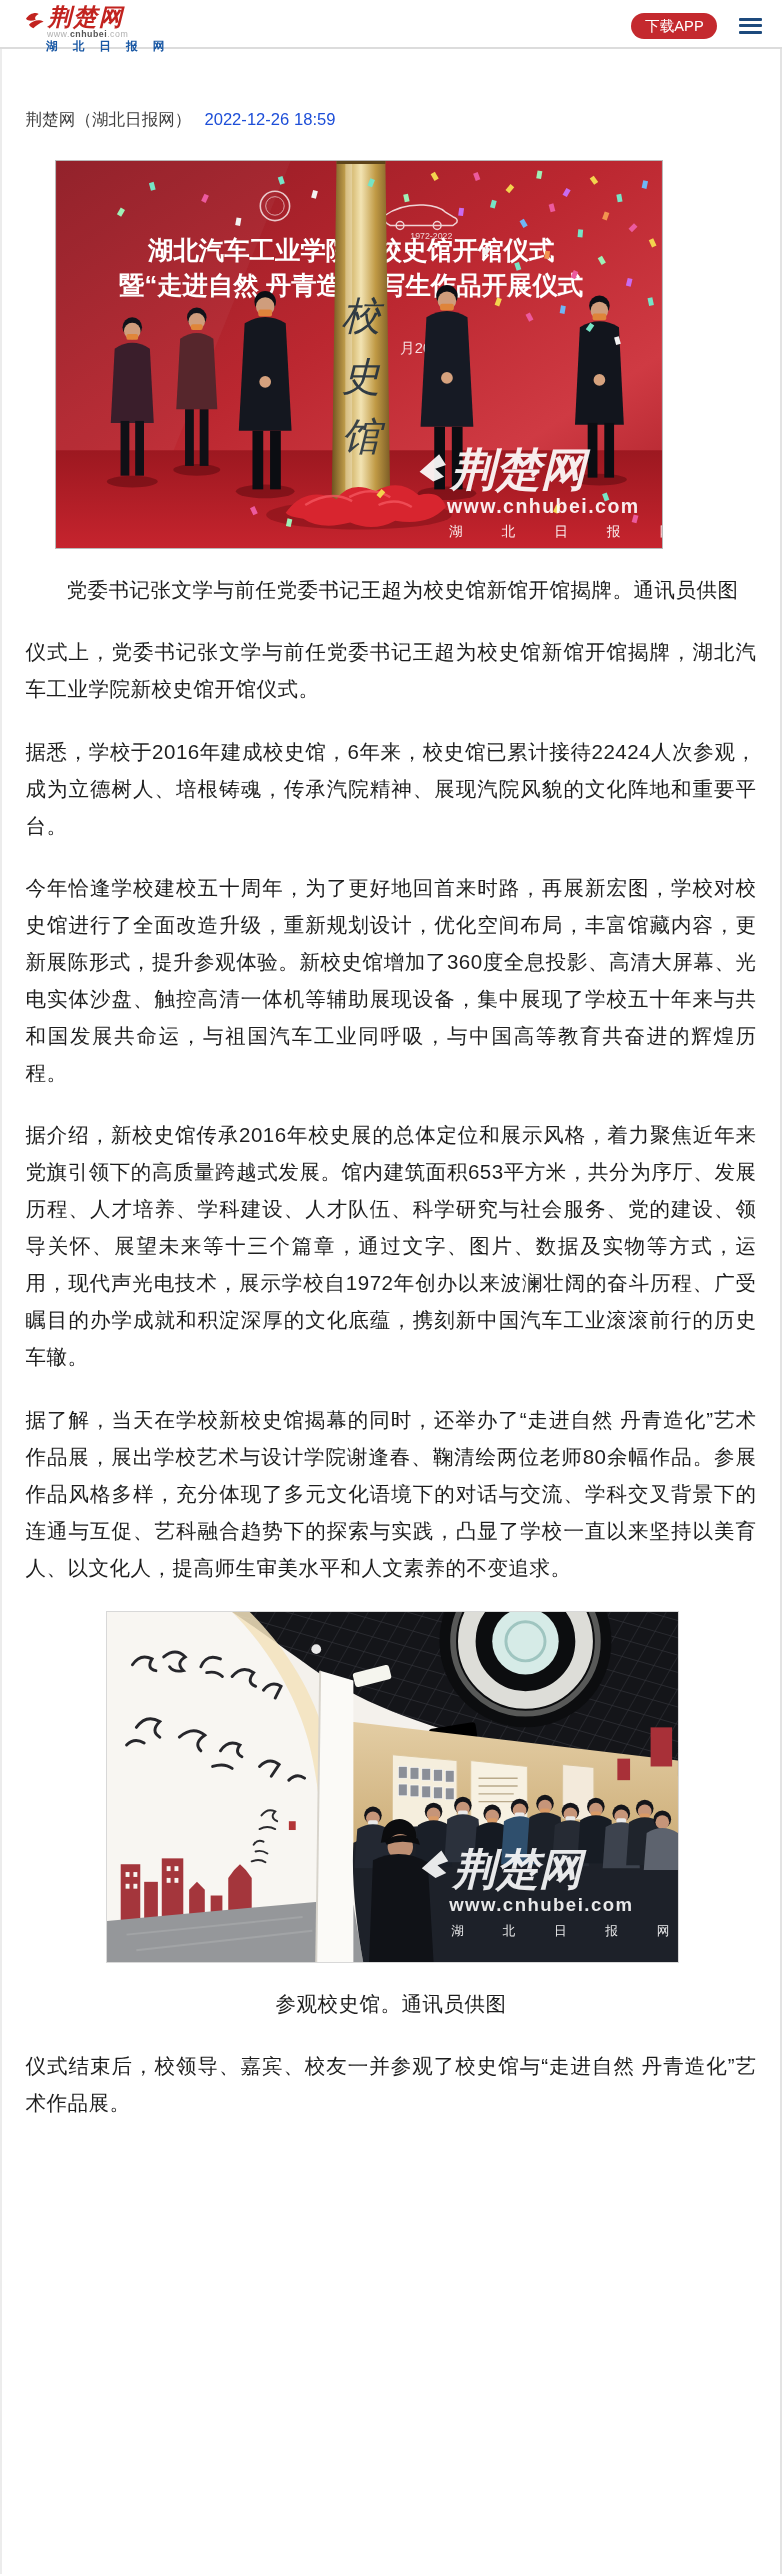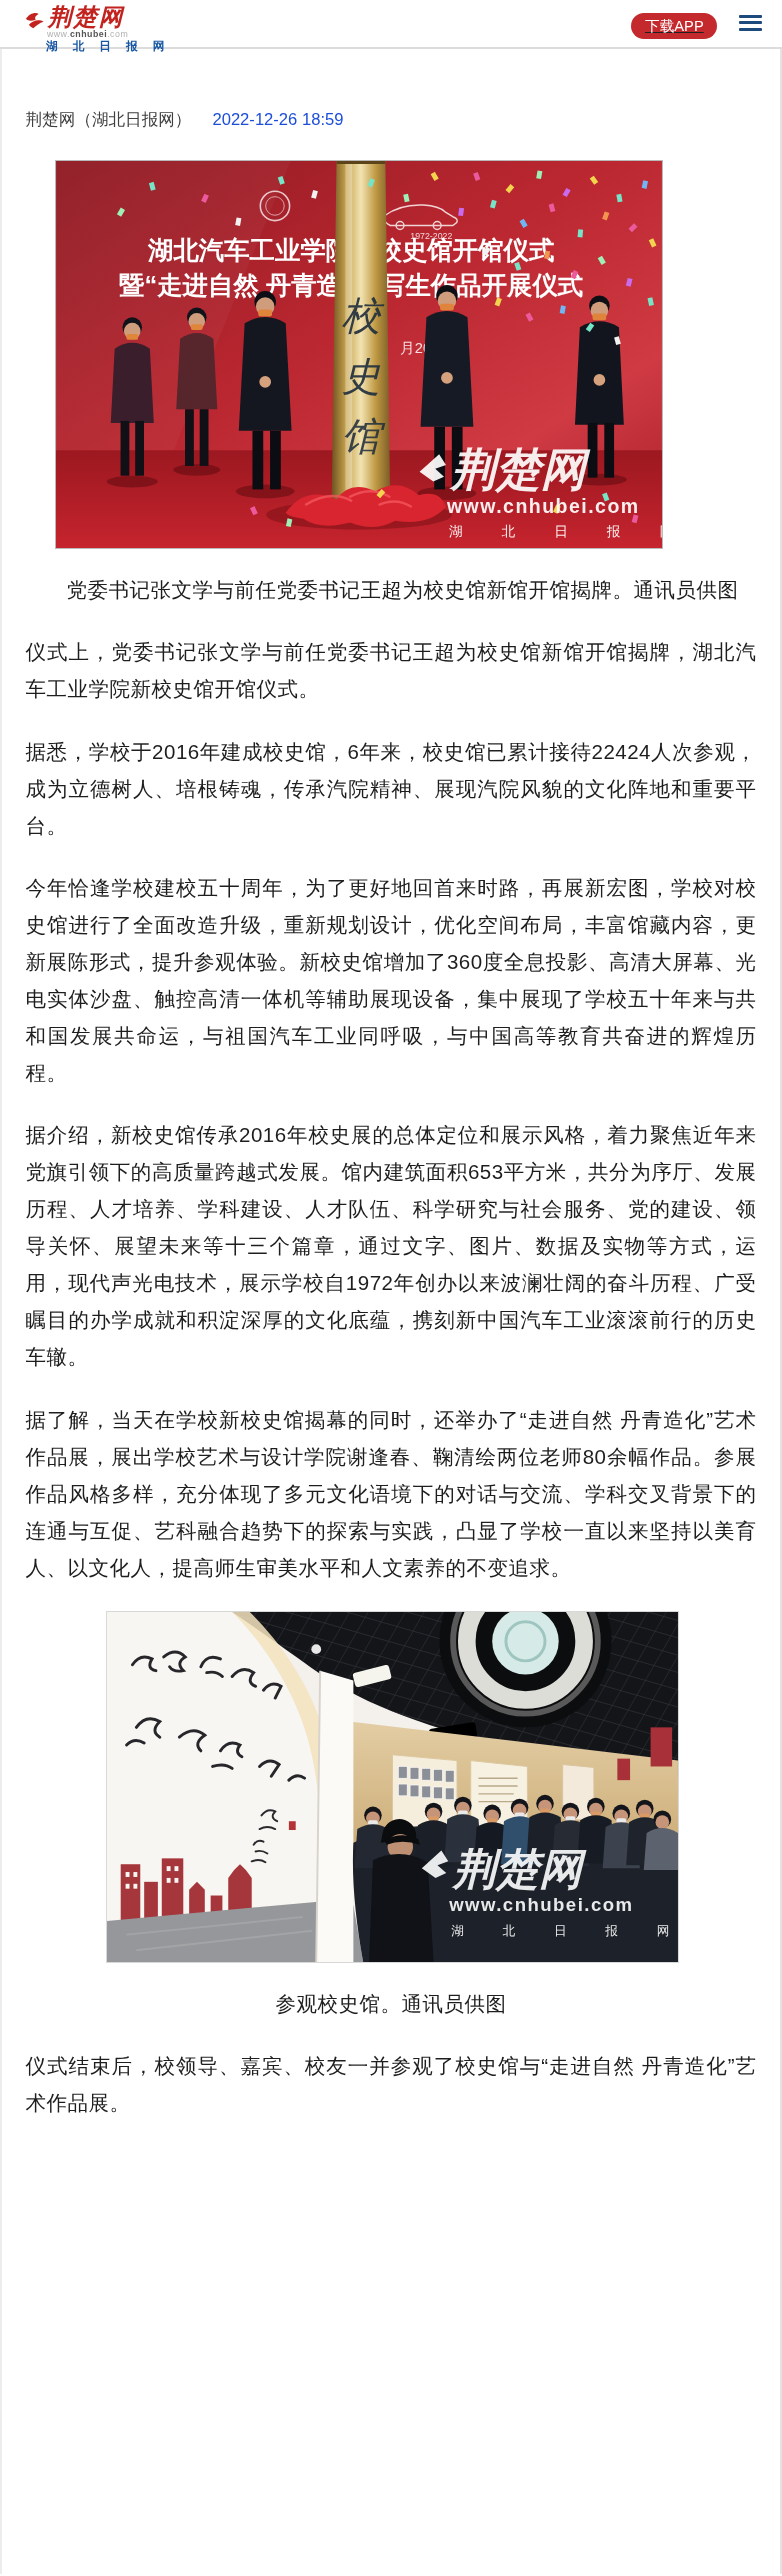--- a/index.html
+++ b/index.html
@@ -15,37 +15,37 @@
   }
   .logo{cursor:pointer;line-height:1;}
   .logo-row{display:flex;align-items:flex-end;gap:2.9px;}
   .brand{
     font-family:"Liberation Serif","DejaVu Serif",serif;
     font-style:italic;font-weight:bold;font-size:23.5px;color:#c2231f;letter-spacing:2px;
   }
   .logo-url{font-size:8.8px;color:#b0b0b0;margin:1px 0 1px 21.5px;letter-spacing:0.5px;}
   .logo-url b{color:#555;}
   .logo-sub{font-size:11.7px;font-weight:bold;color:#1857a4;letter-spacing:5.9px;margin-left:20.5px;}
-  .header-right{display:flex;gap:21.5px;margin-top:6.8px;text-decoration:underline;}
+  .header-right{display:flex;align-items:center;gap:21.5px;margin-top:6.8px;}
   .dl-btn{
     background:#c4292e;color:#fff;border:none;border-radius:13.7px;
     font-size:14.7px;padding:4.9px 13.7px;line-height:16.6px;cursor:pointer;
     font-family:inherit;
   }
   .menu{display:flex;flex-direction:column;gap:3.9px;width:23.5px;cursor:pointer;padding:2px 0;}
   .menu i{display:block;height:2.9px;background:#1d4a7d;border-radius:1px;}
   
   .main{
     box-sizing:border-box;min-height:2525px;
     border-left:2px solid #ececec;border-right:2.9px solid #e3e3e3;
     padding:35px 23.5px 0 23.5px;background:#fff;
   }
   h1.title{font-size:28px;line-height:36px;margin:0;color:#101010;letter-spacing:1px;}
   .byline{margin-top:25.4px;font-size:16.6px;}
-  .byline .src{color:#404040;margin-right:21px;}
+  .byline .src{color:#404040;margin-right:13px;}
   .byline .date{color:#1d4ed8;}
   .content{margin-top:29px;}
   .content p{
     font-size:20.5px;line-height:37px;margin:0 0 25.4px 0;color:#1e1e1e;
     letter-spacing:0.5px;text-align:justify;
   }
   p.cap1{text-indent:2em;}
   p.cap2{text-align:center;text-indent:0;margin-top:21.5px;}
   figure{margin:7.8px auto 21.5px auto;padding:0;}
   .fig1{width:672px;}

